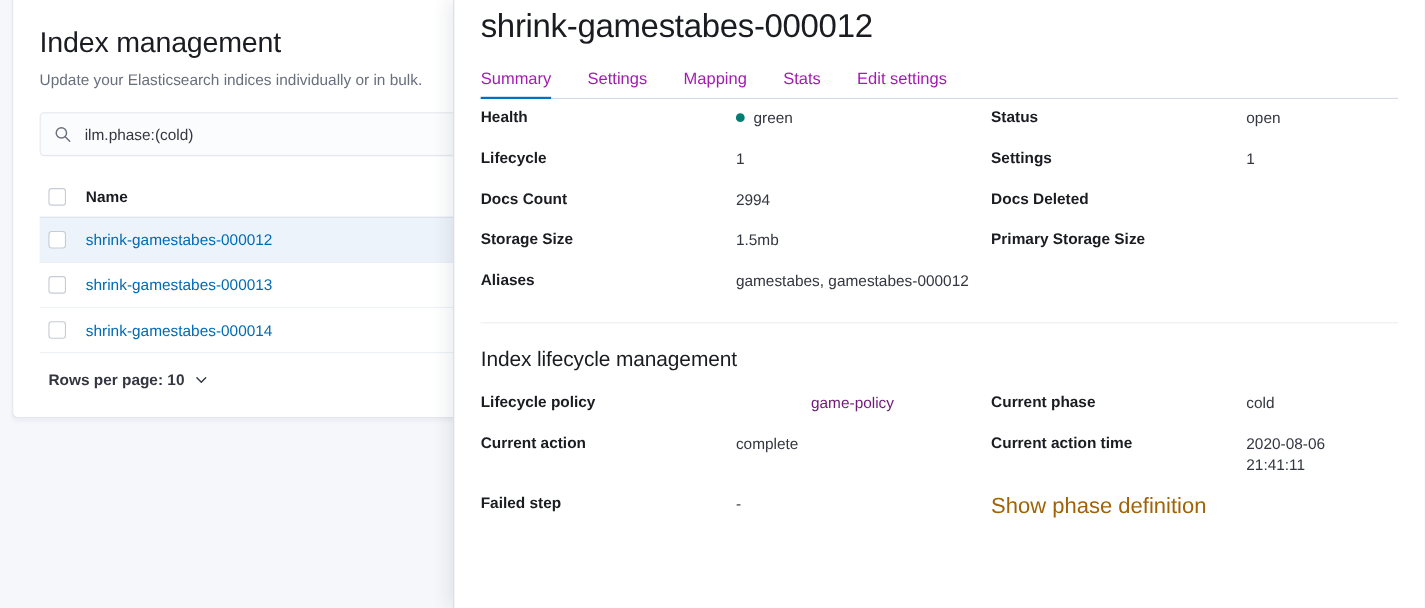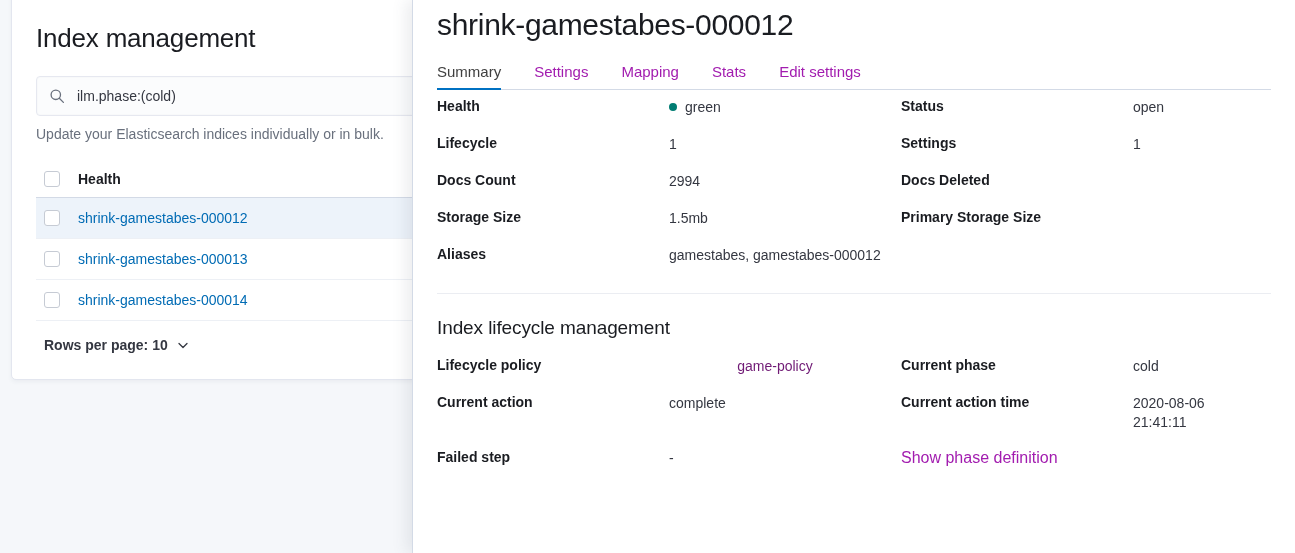--- a/index.html
+++ b/index.html
@@ -174,21 +174,21 @@
   }
   .tab {
     font-size: 15px;
     color: #a21caf;
     padding: 0 0 9px 0;
     margin-right: 33px;
     position: relative;
     white-space: nowrap;
   }
   .tab.active {
-    color: #404040;
+    color: #a21caf;
   }
   .tab.active::after {
     content: "";
     position: absolute;
     left: 0; right: 0; bottom: -1px;
     height: 2px;
     background: #0071C2;
   }
 
   #fly-body {
@@ -237,51 +237,52 @@
     align-items: center;
   }
 
   .divider {
     height: 1px;
     background: #EBEDF2;
     margin-top: 18px;
   }
 
   .show-phase {
-    font-size: 16px;
-    color: #a21caf;
+    font-size: 20px;
+    color: #a16207;
     padding: 8px 0;
   }
 
   svg { display: block; }
 </style>
 </head>
 <body>
 
 <div id="bg-page">
 
   <div id="im-panel">
 
     <div id="im-title">Index management</div>
+    <div id="im-subtitle">Update your Elasticsearch indices individually or in bulk.</div>
+
     <div id="im-search">
       <span class="sicon">
         <svg width="16" height="16" viewBox="0 0 16 16" fill="none" stroke="#69707D" stroke-width="1.3">
           <circle cx="6.8" cy="6.8" r="4.7"></circle>
           <line x1="10.3" y1="10.3" x2="14.4" y2="14.4" stroke-linecap="round"></line>
         </svg>
       </span>
       <span id="im-search-value" title="Search">ilm.phase:(cold)</span>
     </div>
 
-    <div id="im-subtitle">Update your Elasticsearch indices individually or in bulk.</div>
-
     <div id="im-table">
 
       <div class="im-row header">
         <span class="im-cb"></span>
+        <span class="im-name">Name</span>
         <span class="im-health">Health</span>
       </div>
 
       <div class="im-row selected">
         <span class="im-cb"></span>
         <span class="im-name">shrink-gamestabes-000012</span>
         <span class="im-health">
           <span class="hdot"></span>
           <span>green</span>
         </span>

